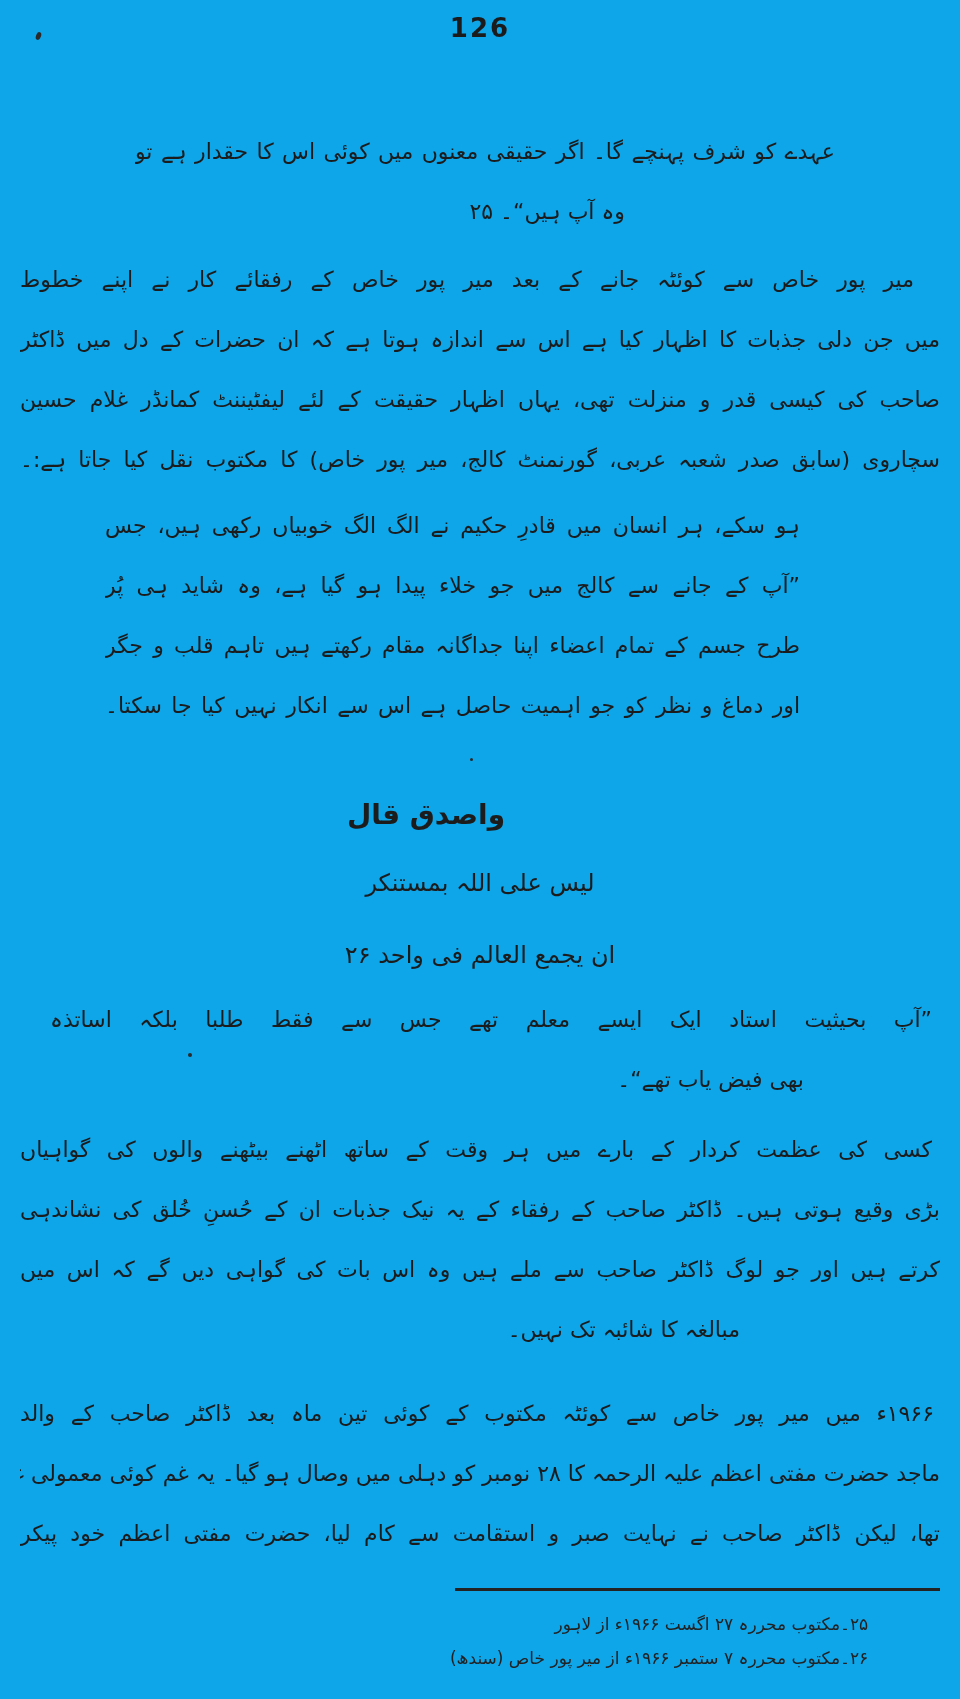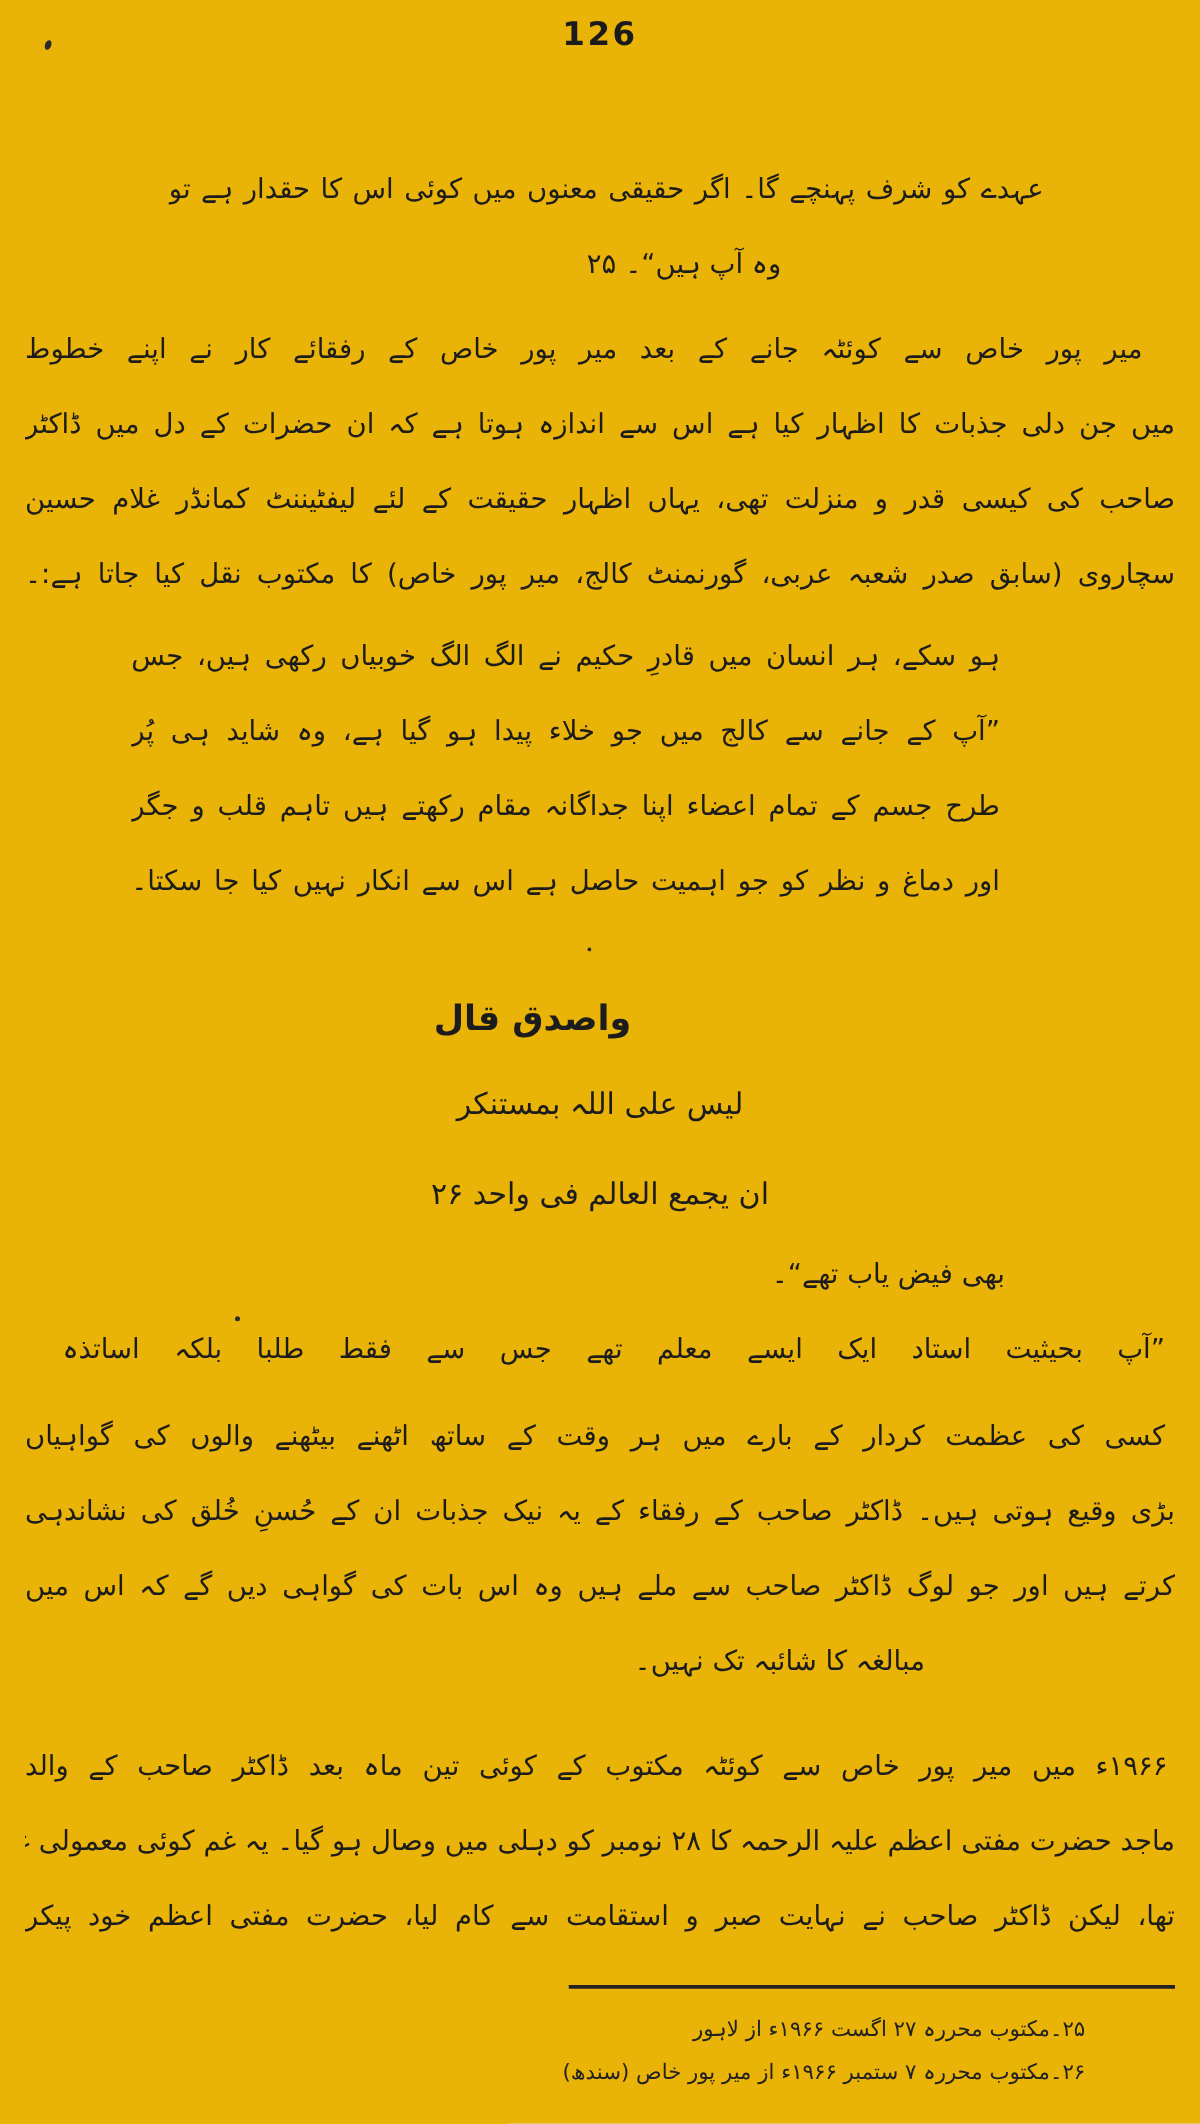--- a/index.html
+++ b/index.html
@@ -1,20 +1,20 @@
 <!DOCTYPE html>
 <html lang="ur" dir="rtl"><head>
 <meta charset="utf-8">
 <style>
   html,body{margin:0;padding:0;background:#e8e8e8;}
   .page{
     position:relative;
     width:960px;height:1699px;
     margin:0 auto;
-    background:#eab308;
+    background:#0ea5e9;
     color:#1c1c1c;
     font-family:"DejaVu Sans",sans-serif;
     overflow:hidden;
     direction:rtl;
   }
   .pagenum{
     direction:ltr;
     text-align:center;
     margin-top:10px;
     font-size:26px;
@@ -106,22 +106,22 @@
       <div class="line">طرح جسم کے تمام اعضاء اپنا جداگانہ مقام رکھتے ہیں تاہم قلب و جگر</div>
       <div class="line">اور دماغ و نظر کو جو اہمیت حاصل ہے اس سے انکار نہیں کیا جا سکتا۔</div>
     </div>
 
     <div class="wasadaqa">واصدق قال</div>
 
     <div class="verse v1">لیس علی اللہ بمستنکر</div>
     <div class="verse v2">ان یجمع العالم فی واحد ۲۶</div>
 
     <div class="q2">
+      <div class="line l1">”آپ بحیثیت استاد ایک ایسے معلم تھے جس سے فقط طلبا بلکہ اساتذہ</div>
       <div class="line l2 alignr">بھی فیض یاب تھے“۔</div>
-      <div class="line l1">”آپ بحیثیت استاد ایک ایسے معلم تھے جس سے فقط طلبا بلکہ اساتذہ</div>
     </div>
 
     <div class="p3">
       <div class="line l1">کسی کی عظمت کردار کے بارے میں ہر وقت کے ساتھ اٹھنے بیٹھنے والوں کی گواہیاں</div>
       <div class="line">بڑی وقیع ہوتی ہیں۔ ڈاکٹر صاحب کے رفقاء کے یہ نیک جذبات ان کے حُسنِ خُلق کی نشاندہی</div>
       <div class="line">کرتے ہیں اور جو لوگ ڈاکٹر صاحب سے ملے ہیں وہ اس بات کی گواہی دیں گے کہ اس میں</div>
       <div class="line l4 alignr">مبالغہ کا شائبہ تک نہیں۔</div>
     </div>
 
     <div class="p4">

